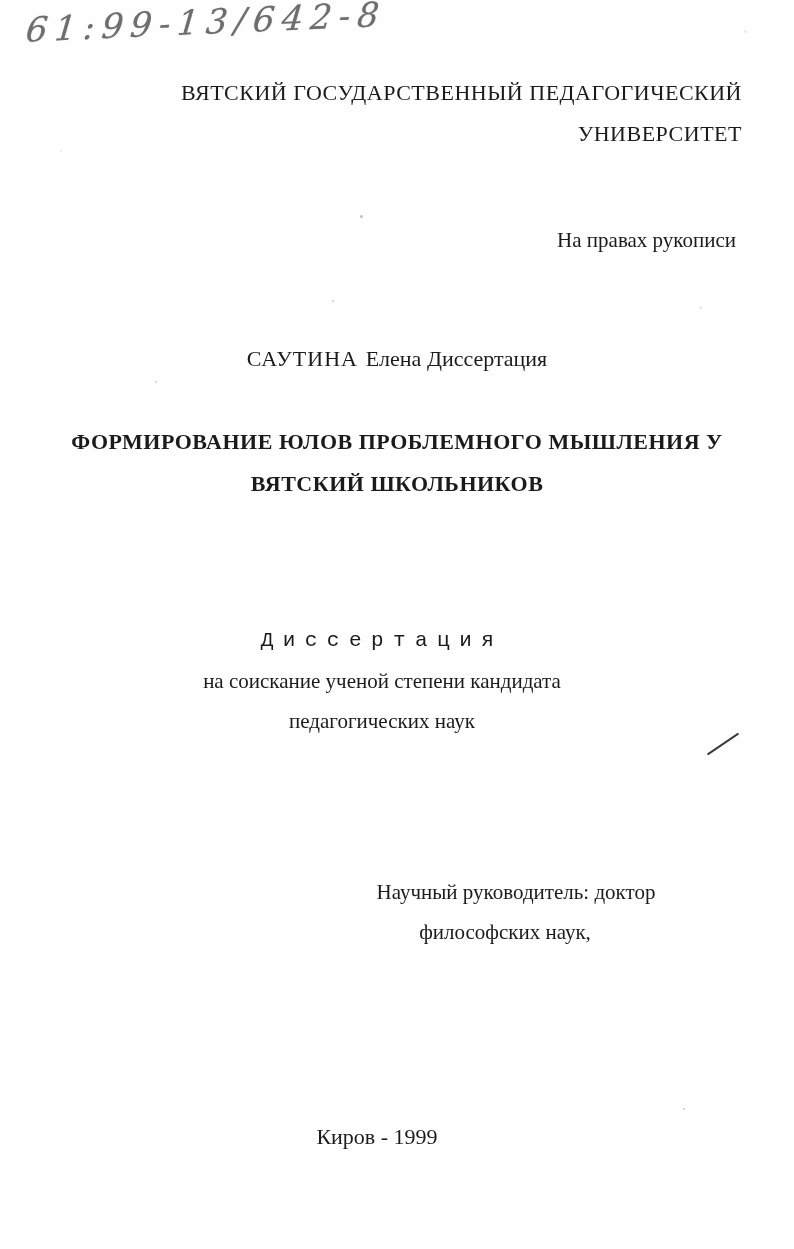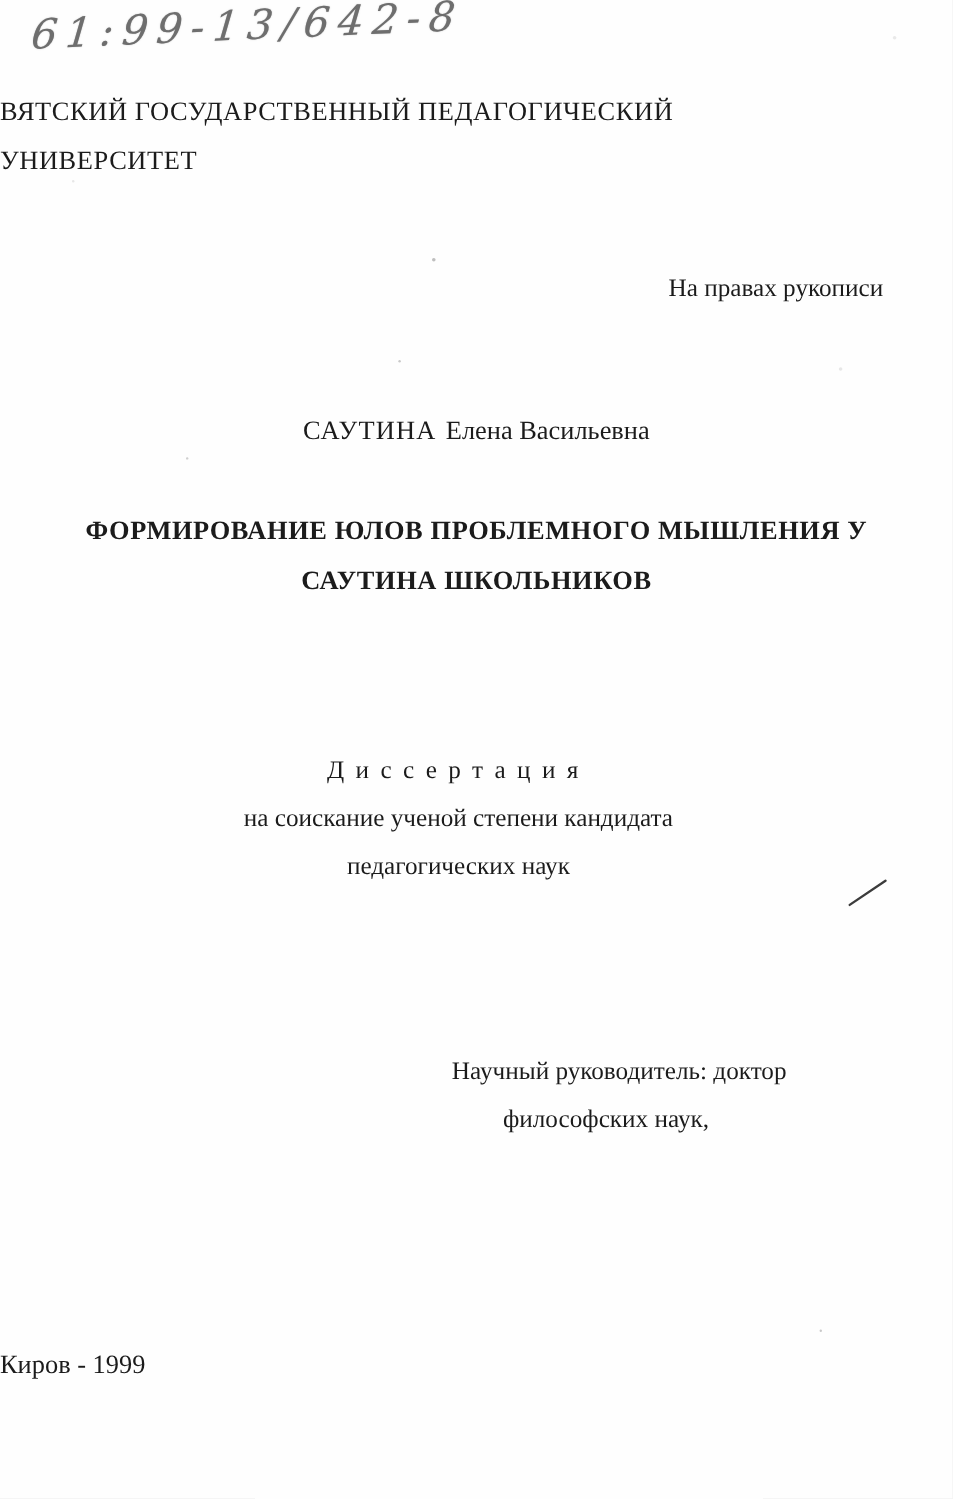--- a/index.html
+++ b/index.html
@@ -31,21 +31,21 @@
     color: #6e6e6e;
     transform: rotate(-2.5deg) skewX(-8deg);
     text-shadow: 0 0 1px rgba(110,110,110,0.55);
     white-space: nowrap;
   }
 
   .univ {
     top: 72px;
     left: 0;
     right: 52px;
-    text-align: left;
+    text-align: right;
     font-size: 22px;
     line-height: 41px;
     letter-spacing: 0.5px;
   }
 
   .manuscript {
     top: 228px;
     right: 58px;
     text-align: left;
     font-size: 21px;
@@ -80,39 +80,39 @@
   }
 
   .dissertation {
     top: 621px;
     left: 0;
     right: 30px;
     text-align: center;
     font-size: 21px;
     line-height: 40px;
   }
-  .dissertation .spaced { letter-spacing: 0.45em; }
+  .dissertation .spaced { letter-spacing: 0.45em; font-family: Liberation Mono, monospace; }
 
   .supervisor {
     top: 855px;
     left: 300px;
     right: 62px;
     text-align: center;
     font-size: 21px;
     line-height: 40px;
     margin-top: 17px;
   }
   .supervisor .line2 { padding-right: 22px; }
   .supervisor .name { font-weight: bold; margin-left: 0.3em; letter-spacing: 0.5px; }
 
   .cityyear {
     top: 1124px;
     left: 0;
     right: 40px;
-    text-align: left;
+    text-align: center;
     font-size: 22px;
   }
 
   
   .pen-slash {
     top: 743px;
     left: 704px;
     width: 38px;
     height: 2px;
     background: #3c3c3c;
@@ -135,26 +135,26 @@
   <div class="abs catalog">61:99-13/642-8</div>
 
   <div class="abs univ">
     <div>ВЯТСКИЙ ГОСУДАРСТВЕННЫЙ ПЕДАГОГИЧЕСКИЙ</div>
     <div>УНИВЕРСИТЕТ</div>
   </div>
 
   <div class="abs manuscript">На правах рукописи</div>
 
   <div class="abs author">
-    <span class="surname">САУТИНА</span><span>Елена Васильевна</span>
+    <span class="surname">САУТИНА</span><span>Елена Диссертация</span>
   </div>
 
   <div class="abs title">
     <div>ФОРМИРОВАНИЕ ЮЛОВ ПРОБЛЕМНОГО МЫШЛЕНИЯ У</div>
-    <div>САУТИНА ШКОЛЬНИКОВ</div>
+    <div>ВЯТСКИЙ ШКОЛЬНИКОВ</div>
   </div>
 
 
   <div class="abs dissertation">
     <div class="spaced">Диссертация</div>
     <div>на соискание ученой степени кандидата</div>
     <div>педагогических наук</div>
   </div>
 
   <div class="abs pen-slash"></div>

